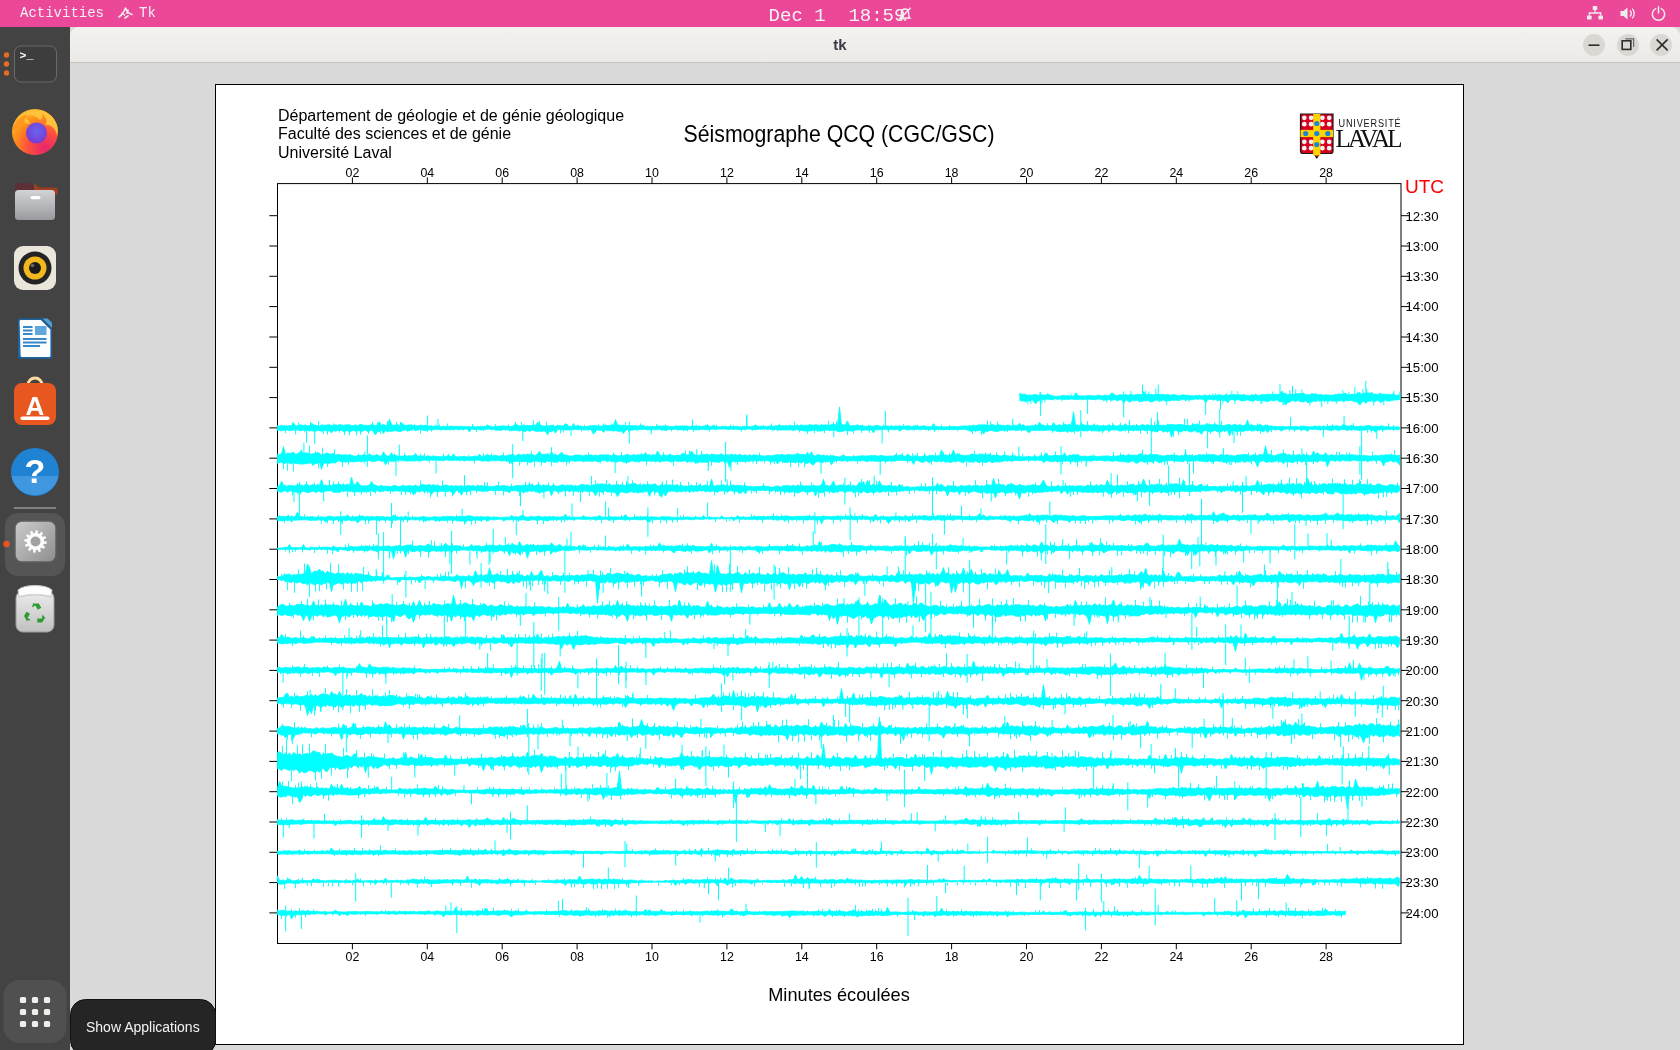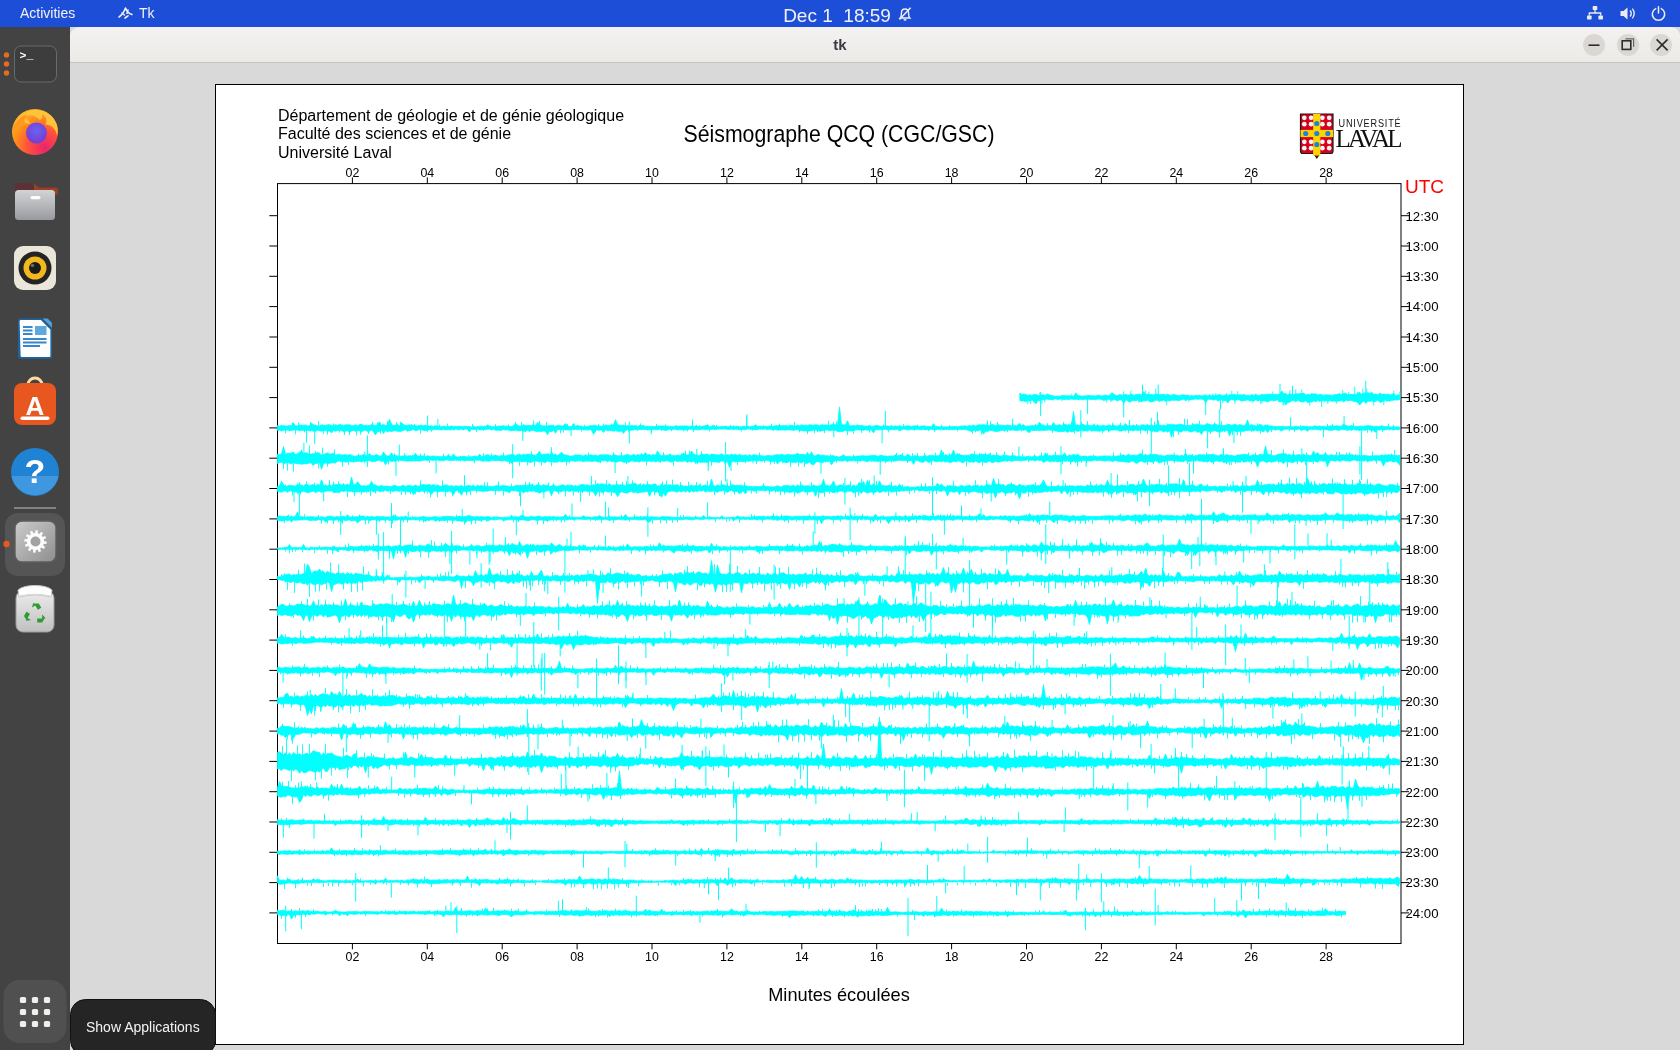--- a/index.html
+++ b/index.html
@@ -1,15 +1,15 @@
 <!DOCTYPE html>
 <html><head><meta charset="utf-8"><style>
 html,body{margin:0;padding:0;width:1680px;height:1050px;overflow:hidden;
  font-family:"Liberation Sans",sans-serif;background:#d9d9d9;}
-#topbar{position:absolute;left:0;top:0;width:1680px;height:27px;background:#1d4ed8;color:#f2f2f2;}
+#topbar{position:absolute;left:0;top:0;width:1680px;height:27px;background:#ec4899;color:#f2f2f2;font-family:Liberation Mono, monospace;}
 #topbar .act{position:absolute;left:20px;top:5px;font-size:14px;}
 #topbar .tkt{position:absolute;left:139px;top:5px;font-size:14px;}
 #topbar .clock{position:absolute;left:737px;top:5px;width:200px;text-align:center;font-size:19px;}
 #dock{position:absolute;left:0;top:27px;width:70px;height:1023px;background:#434343;}
 #win{position:absolute;left:70px;top:27px;width:1610px;height:1023px;background:#d9d9d9;border-radius:9px 9px 0 0;}
 #hdr{position:absolute;left:0;top:0;width:1610px;height:35px;background:linear-gradient(#f4f2f0,#eceae7);
  border-bottom:1px solid #c9c4bf;border-radius:9px 9px 0 0;}
 #hdr .title{position:absolute;left:690px;top:9px;width:160px;text-align:center;font-weight:bold;font-size:15px;color:#3d3846;}
 .wbtn{position:absolute;top:7px;width:22px;height:22px;border-radius:50%;background:#dbd8d4;}
 #figure{position:absolute;left:215px;top:84px;width:1249px;height:961px;background:#fff;border:1px solid #000;box-sizing:border-box;}

